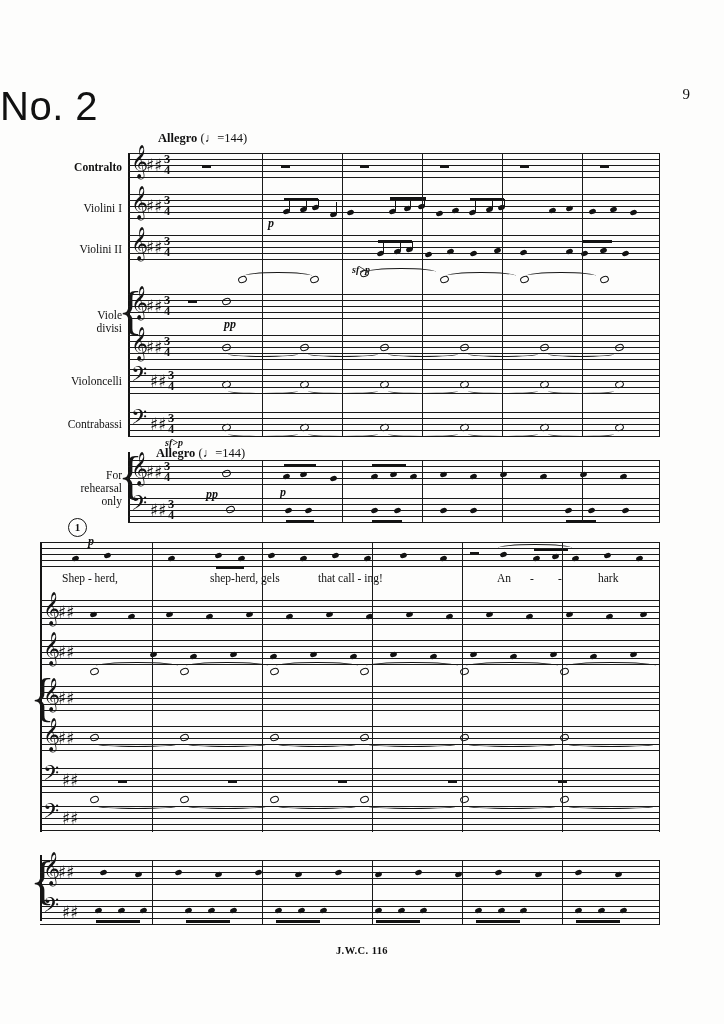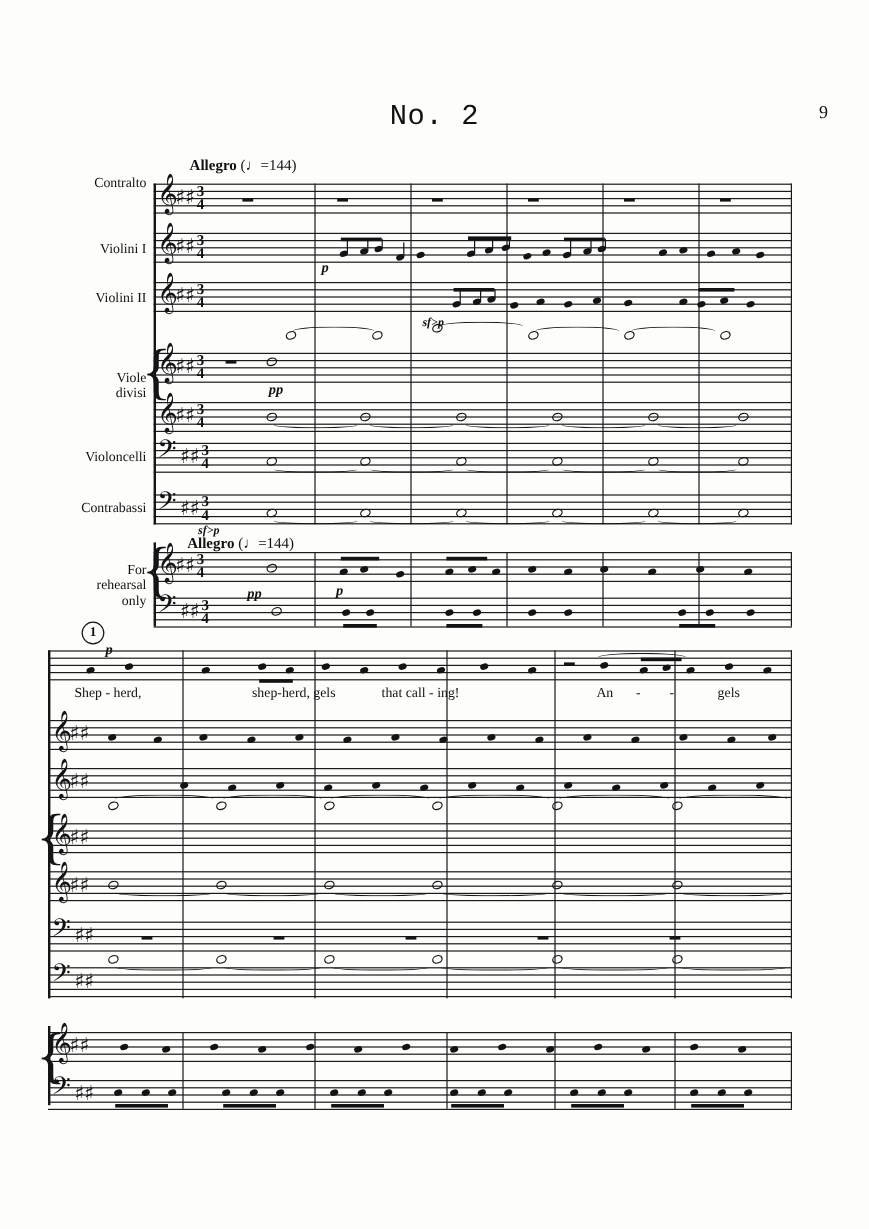--- a/index.html
+++ b/index.html
@@ -27,23 +27,23 @@
     right: 34px;
     top: 86px;
     font-family: "Liberation Serif", serif;
     font-size: 15px;
   }
   .movement-title {
     position: absolute;
     left: 0;
     right: 0;
     top: 84px;
-    text-align: center;
-    font-family: Liberation Mono, monospace;
-    font-size: 24px;
+    text-align: left;
+    font-family: Liberation Sans, sans-serif;
+    font-size: 40px;
     letter-spacing: 0.5px;
   }
 
   
   .system {
     position: absolute;
   }
   .stave {
     position: absolute;
     left: 0;
@@ -205,21 +205,21 @@
 
   <div class="movement-title">No. 2</div>
 
   <div class="system" style="left:0;top:0;width:724px;height:530px;">
 
     <div class="tempo" style="left:158px;top:131px;">
       <span>Allegro</span>
       <span style="font-weight:normal;">(♩=144)</span>
     </div>
 
-    <div class="inst-label" style="left:30px;top:147px;width:92px;">Contralto</div>
+    <div class="inst-label" style="left:30px;top:161px;width:92px;font-weight:bold;">Contralto</div>
     <div class="inst-label" style="left:30px;top:202px;width:92px;">Violini I</div>
     <div class="inst-label" style="left:30px;top:243px;width:92px;text-align:right;">Violini II</div>
     <div class="inst-label" style="left:30px;top:309px;width:92px;">Viole
 divisi</div>
     <div class="inst-label" style="left:30px;top:375px;width:92px;">Violoncelli</div>
     <div class="inst-label" style="left:30px;top:418px;width:92px;">Contrabassi</div>
     <div class="inst-label" style="left:30px;top:469px;width:92px;">For
 rehearsal
 only</div>
 
@@ -521,21 +521,21 @@
     <div class="note" style="left:572px;top:556px;"></div>
     <div class="note" style="left:604px;top:553px;"></div>
     <div class="note" style="left:636px;top:556px;"></div>
 
     <div class="lyric" style="left:62px;top:572px;">Shep - herd,</div>
     <div class="lyric" style="left:210px;top:572px;">shep-herd, gels</div>
     <div class="lyric" style="left:318px;top:572px;">that call - ing!</div>
     <div class="lyric" style="left:497px;top:572px;">An</div>
     <div class="lyric" style="left:530px;top:572px;">-</div>
     <div class="lyric" style="left:558px;top:572px;">-</div>
-    <div class="lyric" style="left:598px;top:572px;">gels</div>
+    <div class="lyric" style="left:598px;top:572px;">hark</div>
 
     <div class="stave" style="left:40px;top:600px;width:620px;">
       <div class="ln"></div>
         <div class="ln"></div>
         <div class="ln"></div>
         <div class="ln"></div>
         <div class="ln"></div>
     </div>
     <div class="clef" style="left:43px;top:594px;">𝄞</div>
     <div class="keysig" style="left:58px;top:602px;">♯♯</div>
@@ -724,14 +724,15 @@
     <div class="barline" style="left:562px;top:542px;height:290px;"></div>
     <div class="barline" style="left:659px;top:542px;height:290px;"></div>
     <div class="barline" style="left:152px;top:860px;height:64px;"></div>
     <div class="barline" style="left:262px;top:860px;height:64px;"></div>
     <div class="barline" style="left:372px;top:860px;height:64px;"></div>
     <div class="barline" style="left:462px;top:860px;height:64px;"></div>
     <div class="barline" style="left:562px;top:860px;height:64px;"></div>
     <div class="barline" style="left:659px;top:860px;height:64px;"></div>
   </div>
 
+  <div class="plate">J.W.C. 116</div>
 
 </div>
 
 </body></html>

